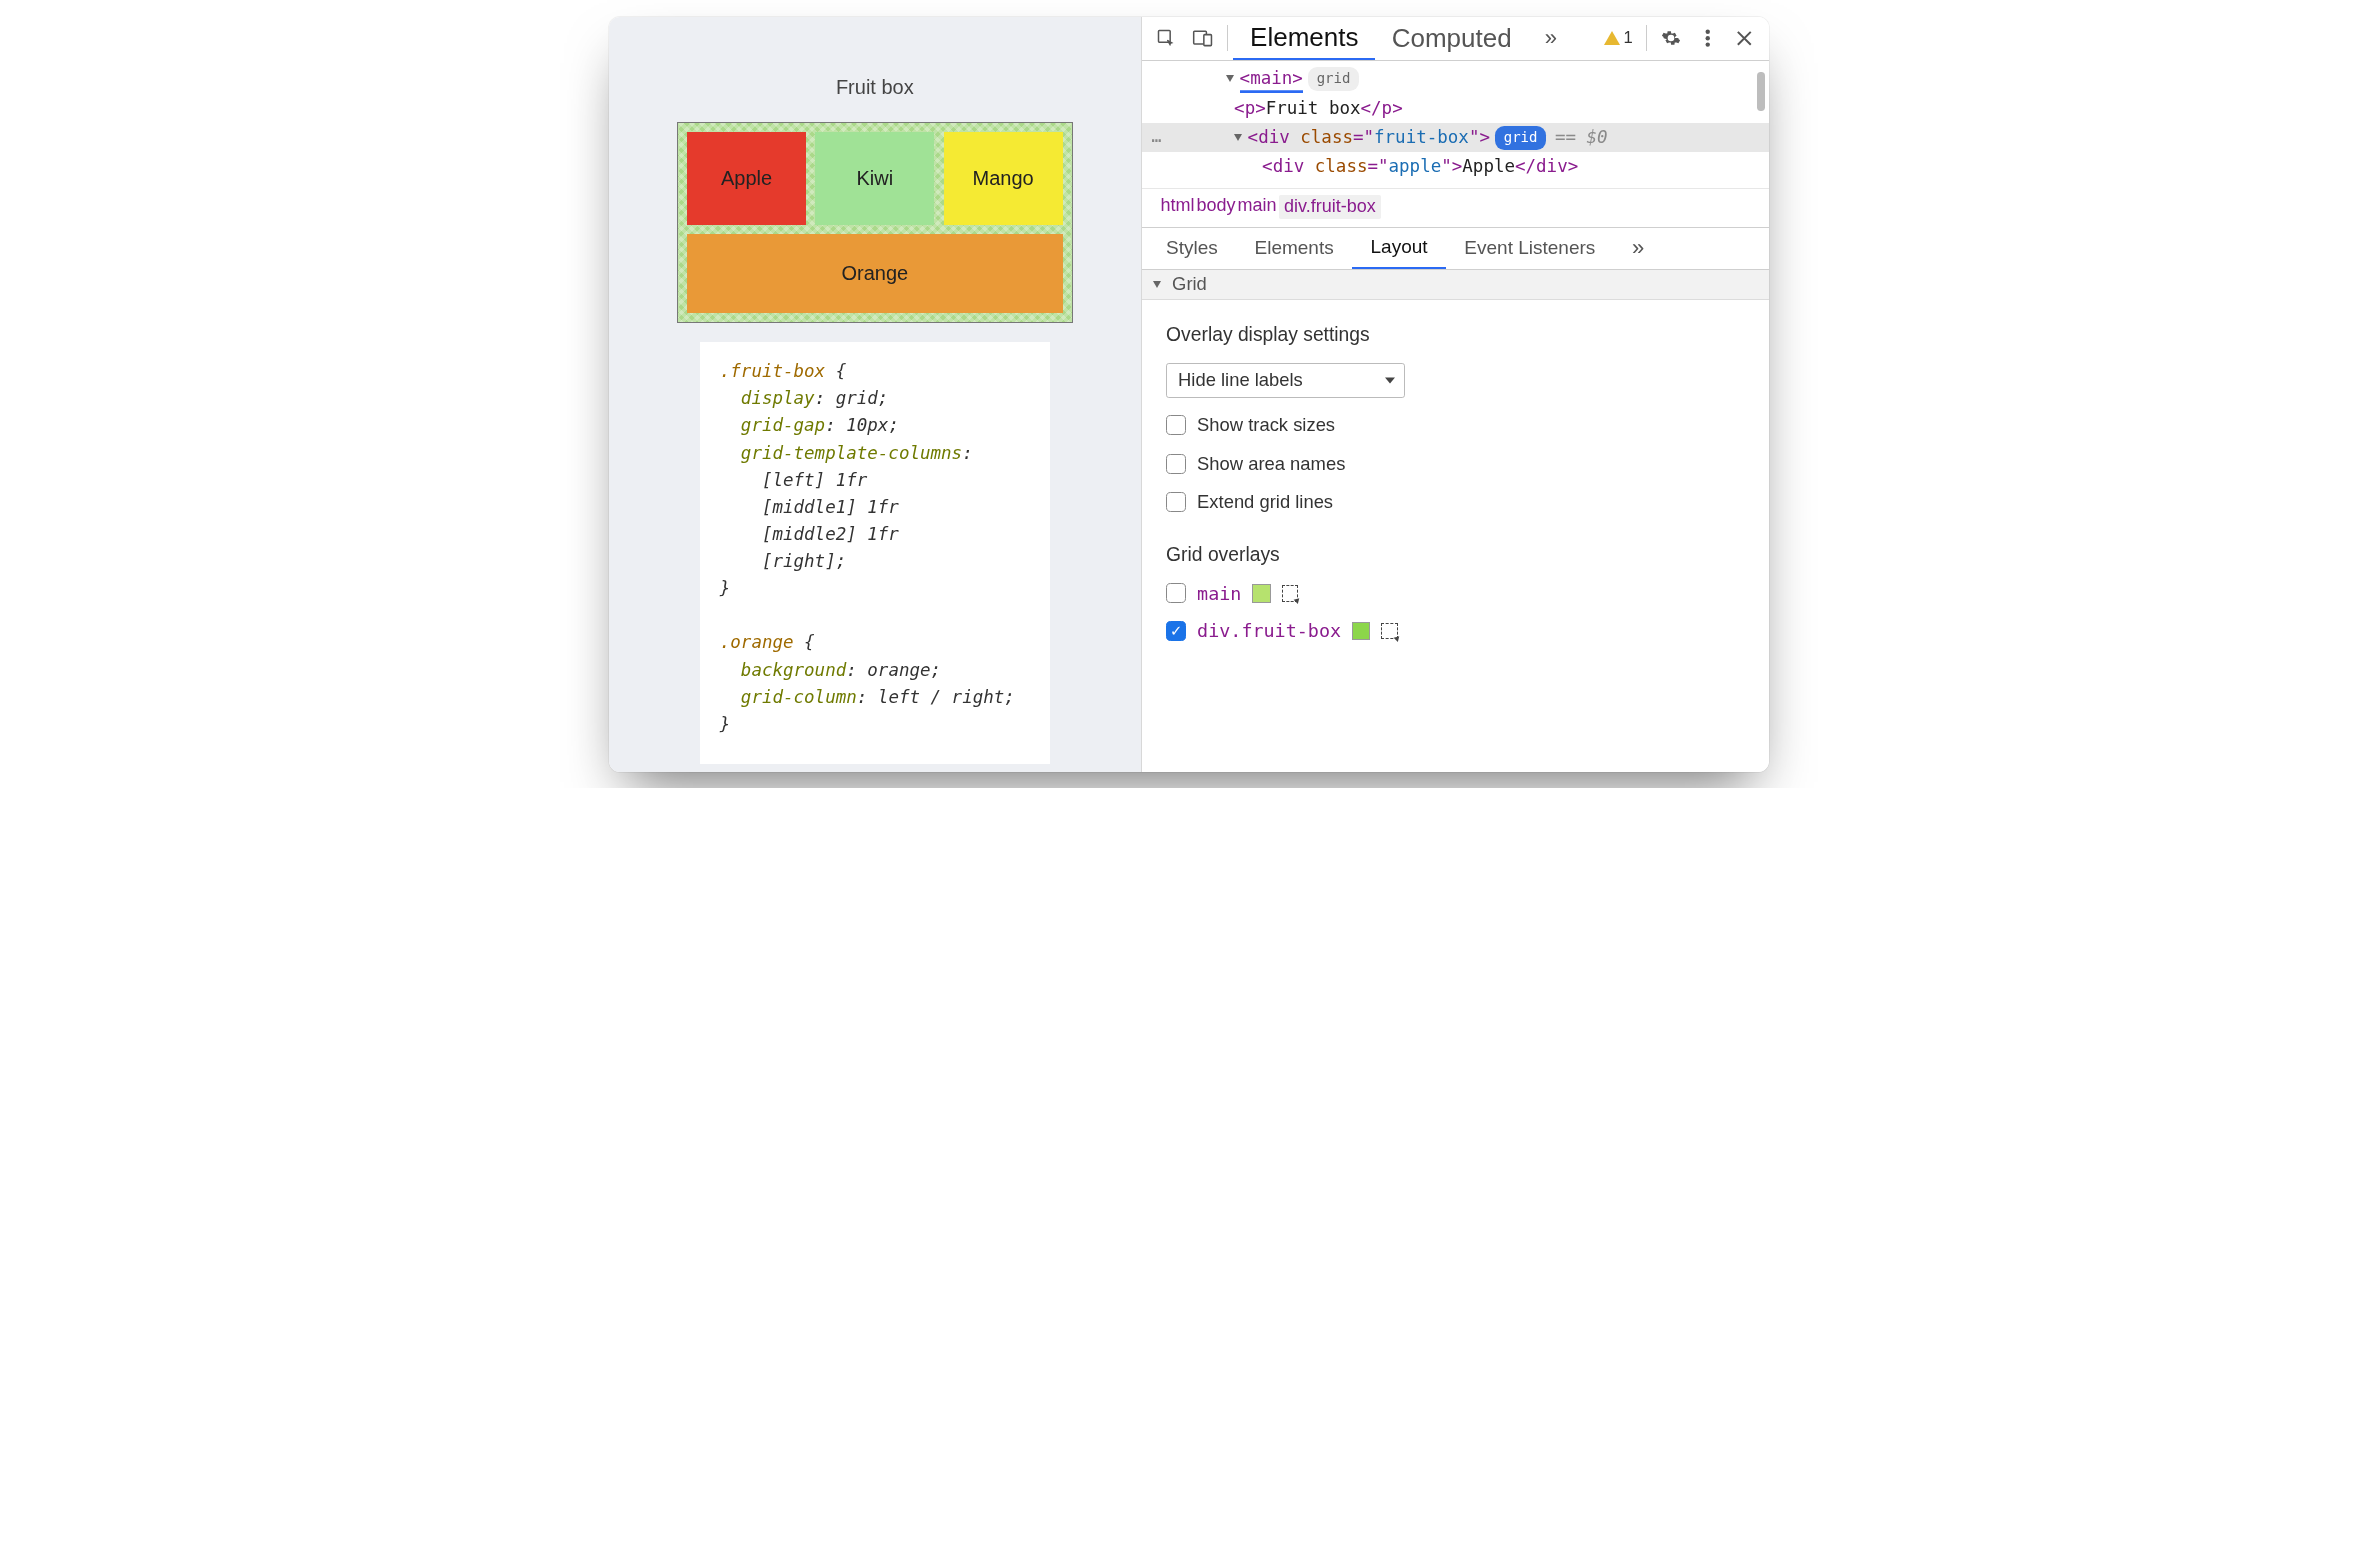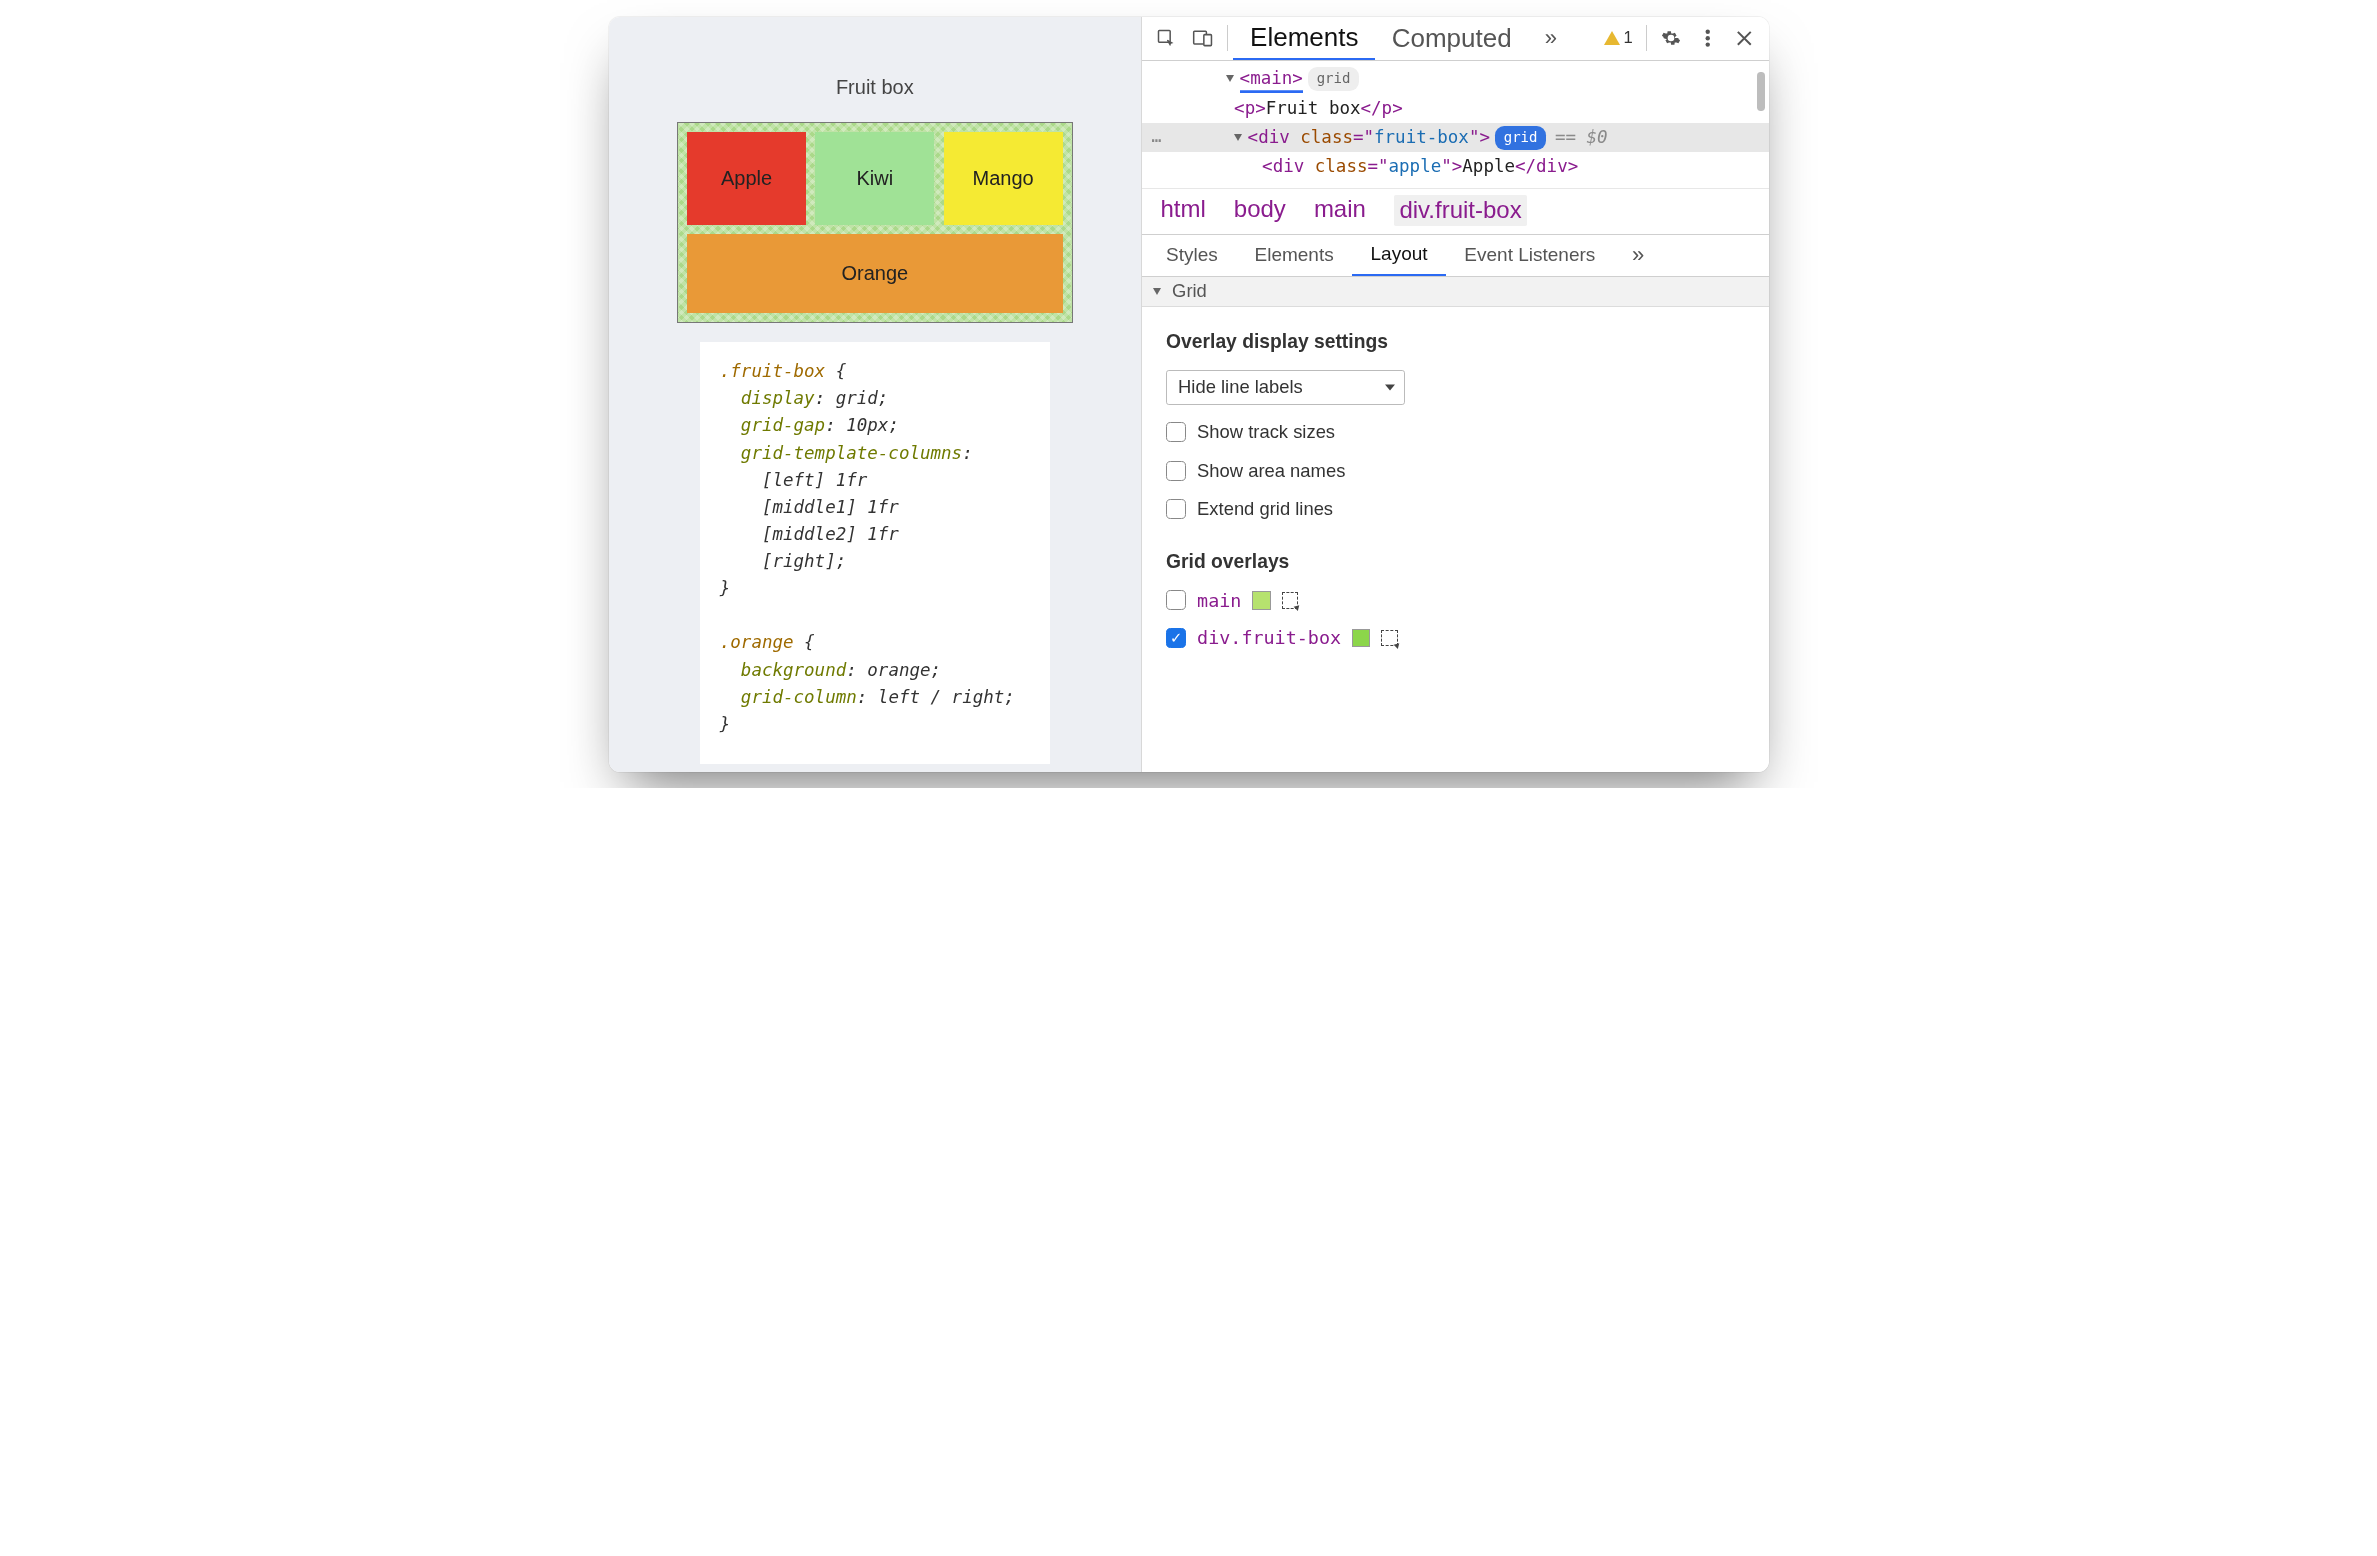--- a/index.html
+++ b/index.html
@@ -170,25 +170,25 @@
     margin-left: 5.5px;
   }
   .grid-pill.blue { background: #3172e0; color: #fff; }
   .eqdollar { color: #8a8a8a; font-style: italic; margin-left: 9.2px; }
   .tri { display:inline-block; width:0;height:0;
          border-left:4.6px solid transparent;border-right:4.6px solid transparent;
          border-top:7.4px solid #666; margin-right:5.5px; vertical-align:1.8px; }
 
   
   .crumb {
-    display: flex; gap: 28px;
+    display: flex; gap: 2px;
     padding: 5.5px 18.4px 7.4px;
     border-top: 0.9px solid #e7e7e7;
     border-bottom: 0.9px solid #cfcfcf;
-    font-size: 24px;
+    font-size: 18px;
   }
   .crumb .c { color: #8a1c8e; cursor: pointer; }
   .crumb .c.sel { background: #f0f0f0; padding: 1.8px 5.5px; border-radius: 1.8px; }
 
   
   .subtabs {
     display: flex; align-items: center;
     height: 42px;
     border-bottom: 0.9px solid #cfcfcf;
     padding: 0 5.5px;
@@ -204,21 +204,21 @@
   .grid-head {
     background: #f2f2f2;
     border-bottom: 0.9px solid #dcdcdc;
     padding: 3.7px 11px;
     font-size: 18.4px;
     color: #555;
     display:flex; align-items:center; gap:5.5px;
   }
 
   .panel-body { padding: 14.7px 24px 0; color:#333; }
-  .panel-body h4 { font-size: 19.3px; font-weight: 700; margin: 9.2px 0 16.6px; }
+  .panel-body h4 { font-size: 19.3px; font-weight: 400; margin: 9.2px 0 16.6px; }
 
   .select-ctrl {
     border: 0.9px solid #bbb;
     border-radius: 2.8px;
     padding: 5.5px 28px 5.5px 11px;
     font-size: 18.4px;
     color: #333;
     width: 239px;
     position: relative;
     background: #fff;

